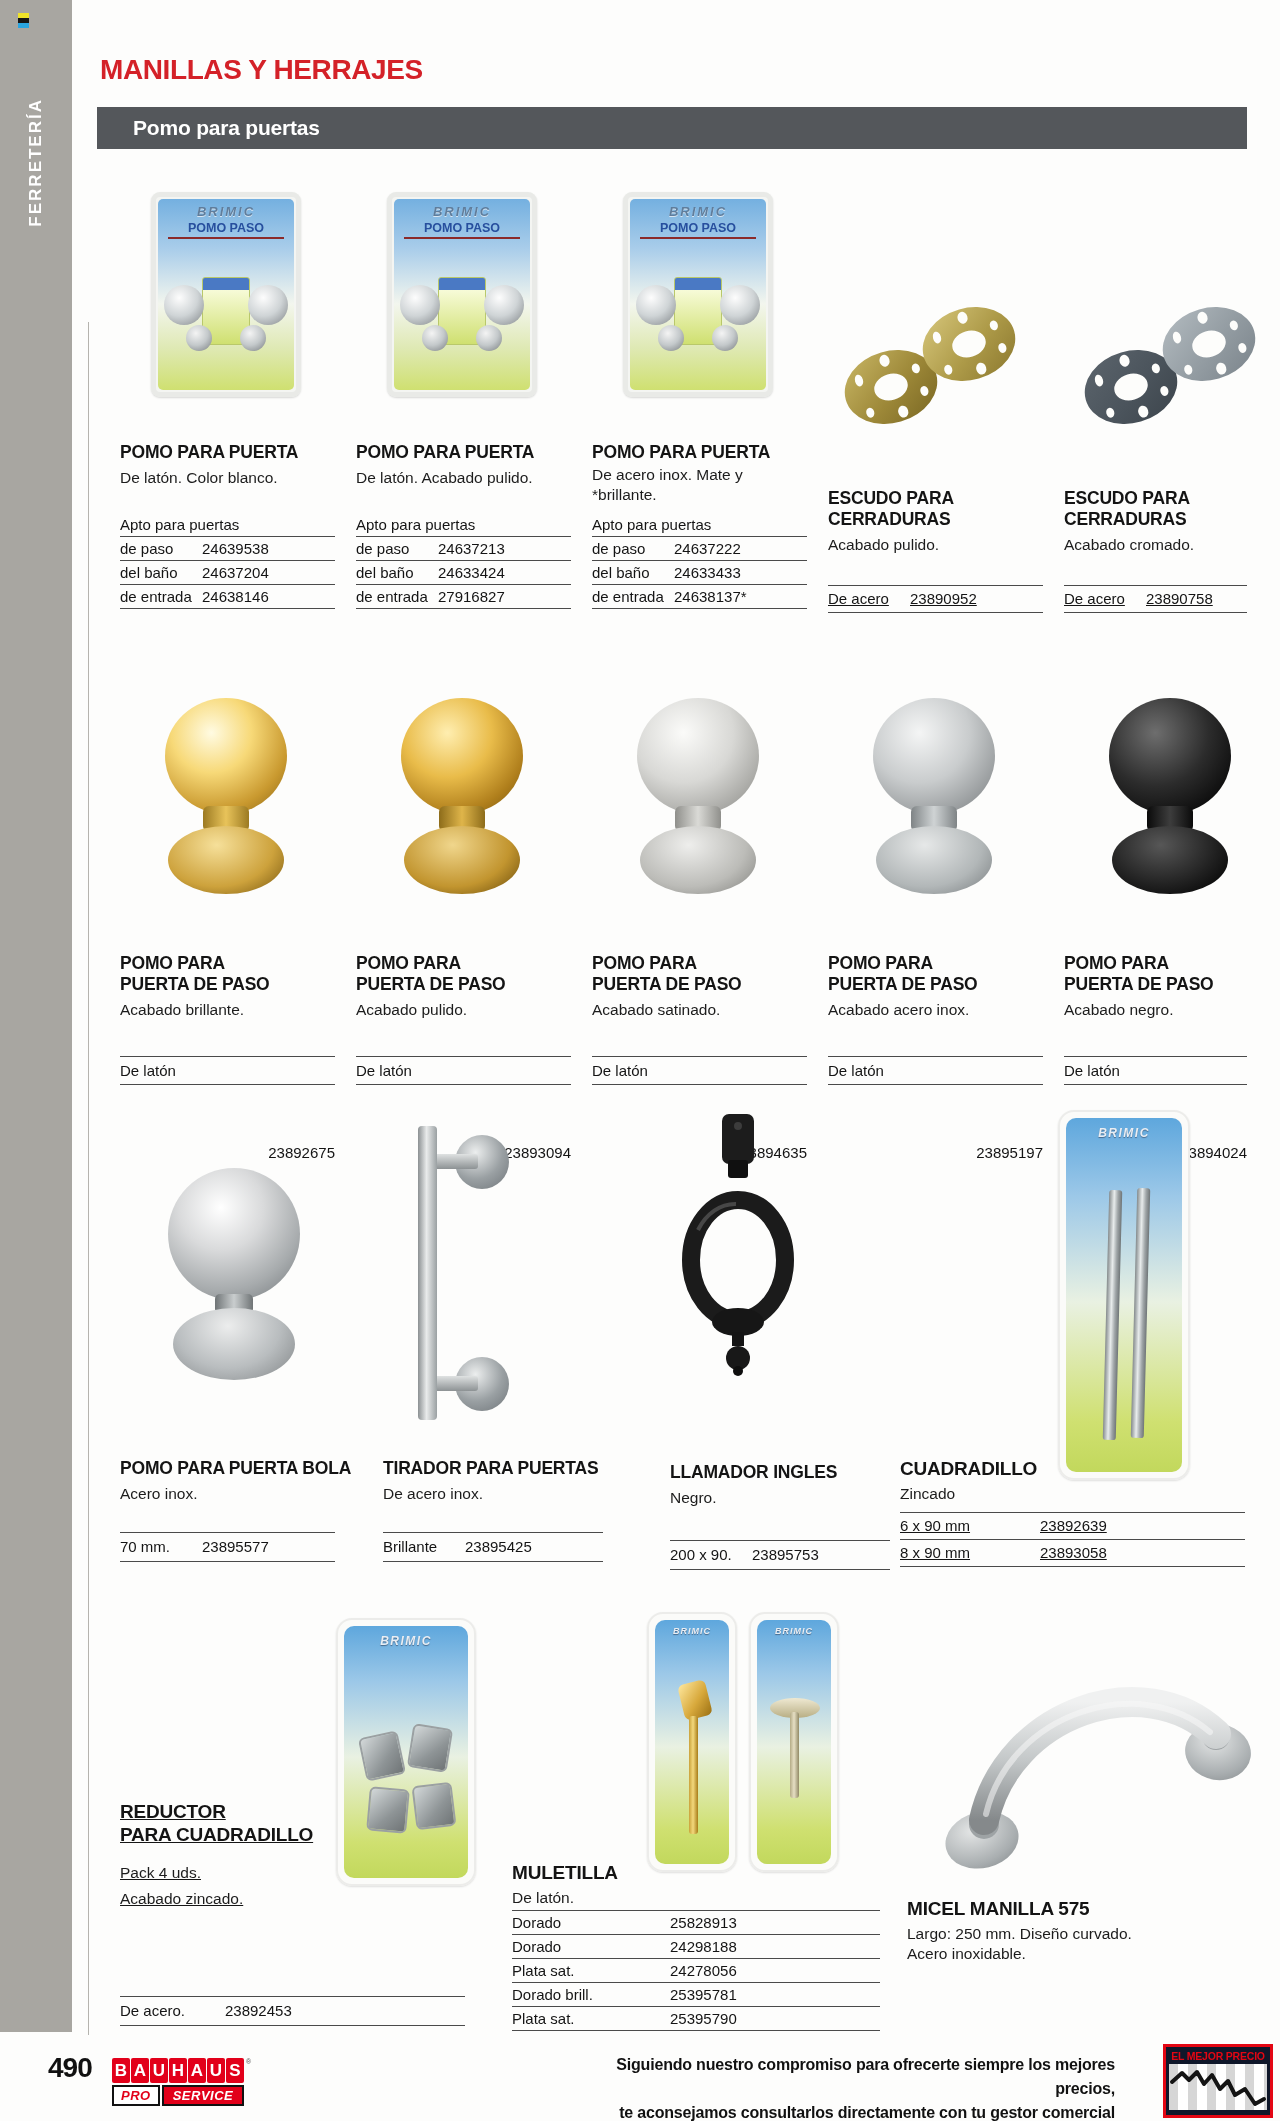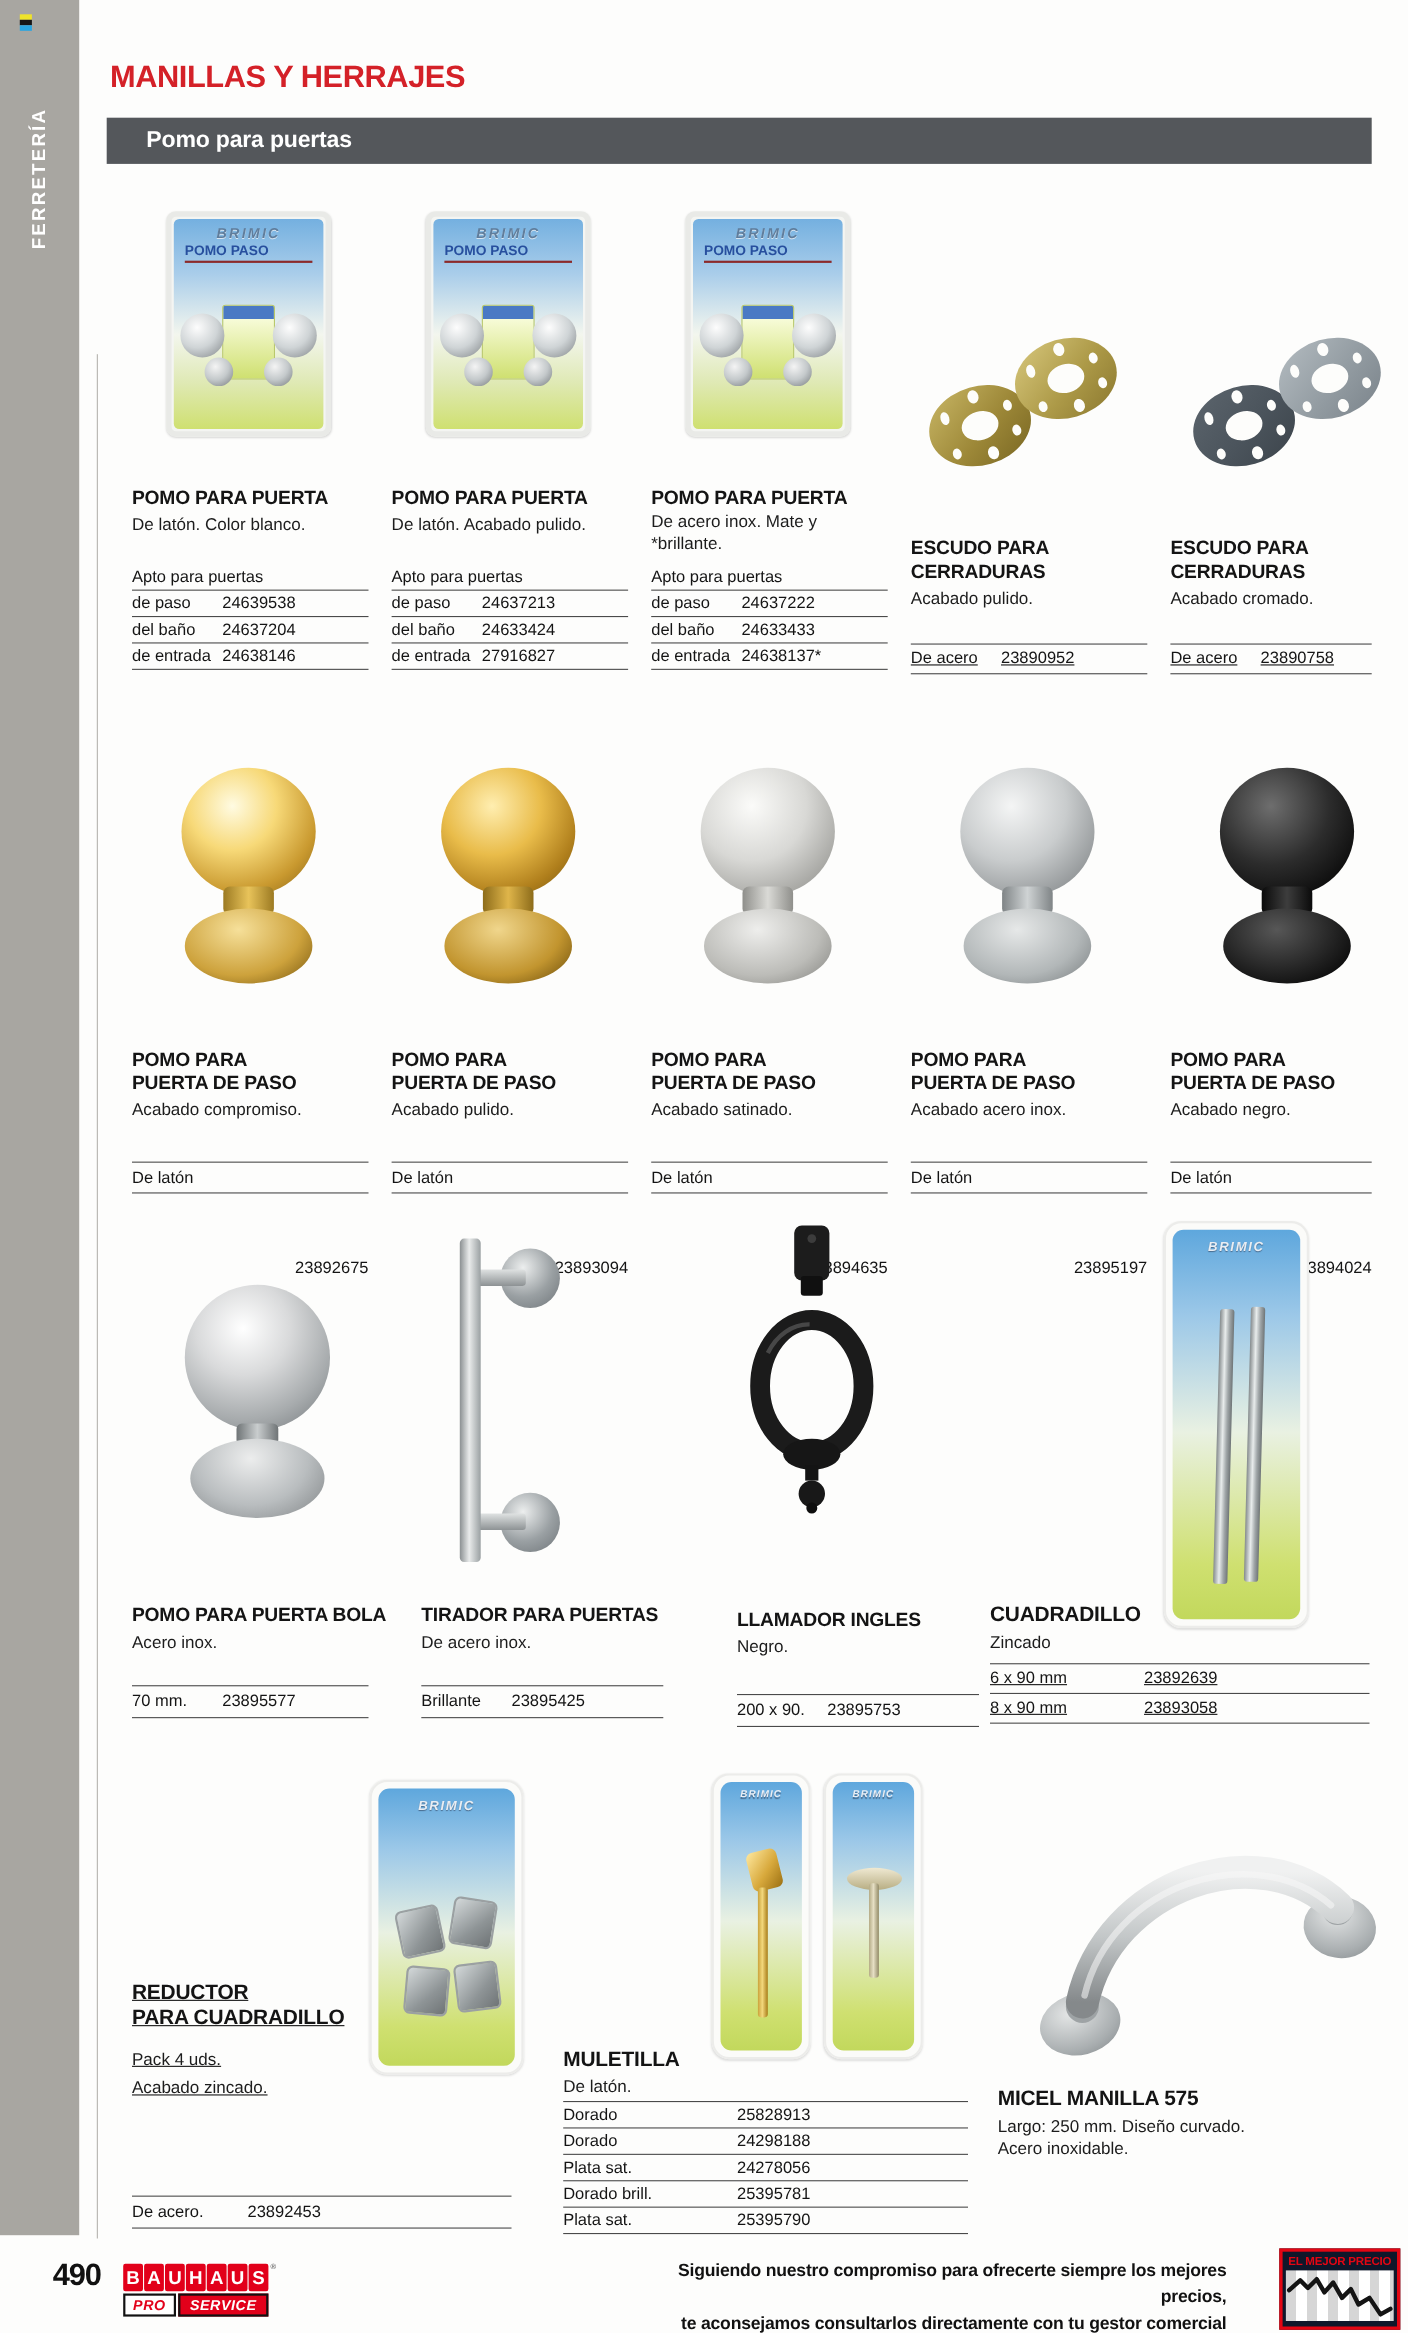--- a/index.html
+++ b/index.html
@@ -42,21 +42,21 @@
   .t-h27 .trow{height:27px;line-height:27px;flex-direction:column;}
   .t-h28 .trow{height:28px;line-height:28px;}
 
   
   .blister{position:absolute;width:150px;height:205px;background:#f4f5f2;border-radius:9px;
         box-shadow:inset 0 0 0 5px #e9eae7, 0 1px 2px rgba(0,0,0,.15);padding:7px;box-sizing:border-box;}
   .blister-in{width:100%;height:100%;border-radius:5px;overflow:hidden;position:relative;
         background:linear-gradient(180deg,#74b0e0 0%,#a9cdea 26%,#f3f6ee 55%,#dfe9b4 78%,#cfe070 100%);}
   .bl-brand{margin-top:5px;text-align:center;font-weight:800;font-style:italic;font-size:13px;
         letter-spacing:2px;color:#5f7d9c;text-shadow:0 1px 0 #d8e6f2;}
-  .bl-label{margin:2px 10px 0;font-weight:700;font-size:12.5px;color:#274f9e;
+  .bl-label{margin:2px 10px 0;text-align:center;font-weight:700;font-size:12.5px;color:#274f9e;
         border-bottom:2px solid #8b2a2a;padding-bottom:2px;}
   .bk{position:absolute;width:40px;height:40px;border-radius:50%;
         background:radial-gradient(circle at 38% 32%,#fdfdfd,#cfd4d6 50%,#969b9e 85%);}
   .bk.l{left:6px;top:86px;} .bk.r{right:6px;top:86px;}
   .bk2{position:absolute;width:26px;height:26px;border-radius:50%;
         background:radial-gradient(circle at 38% 32%,#f4f4f4,#c4c9cb 50%,#8d9295 85%);}
   .bk2.l{left:28px;top:126px;} .bk2.r{right:28px;top:126px;}
   .bl-card{position:absolute;left:50%;top:78px;transform:translateX(-50%);width:46px;height:66px;
         background:linear-gradient(180deg,#4a79c4 0 12px,#f7fbd8 12px,#cfe070 100%);
         border:1px solid #b9c86a;border-radius:3px;}
@@ -366,21 +366,21 @@
   </div>
   <div class="knob v-black" style="left:1107px;top:698px;">
     <div class="knob-top"></div>
       <div class="knob-neck"></div>
       <div class="knob-base"></div>
   </div>
 
   <div class="pblock" style="left:120px;top:953px;width:170px;">
     <div class="ptitle">POMO PARA
 PUERTA DE PASO</div>
-    <div class="pdesc">Acabado compromiso.</div>
+    <div class="pdesc">Acabado brillante.</div>
   </div>
   <div class="ptable t-h27" style="left:120px;top:1056px;width:215px;--off:82px;">
     <div class="trow">
         <span class="label">De latón</span>
         <span class="code">23892675</span>
       </div>
   </div>
 
   <div class="pblock" style="left:356px;top:953px;width:170px;">
     <div class="ptitle">POMO PARA

